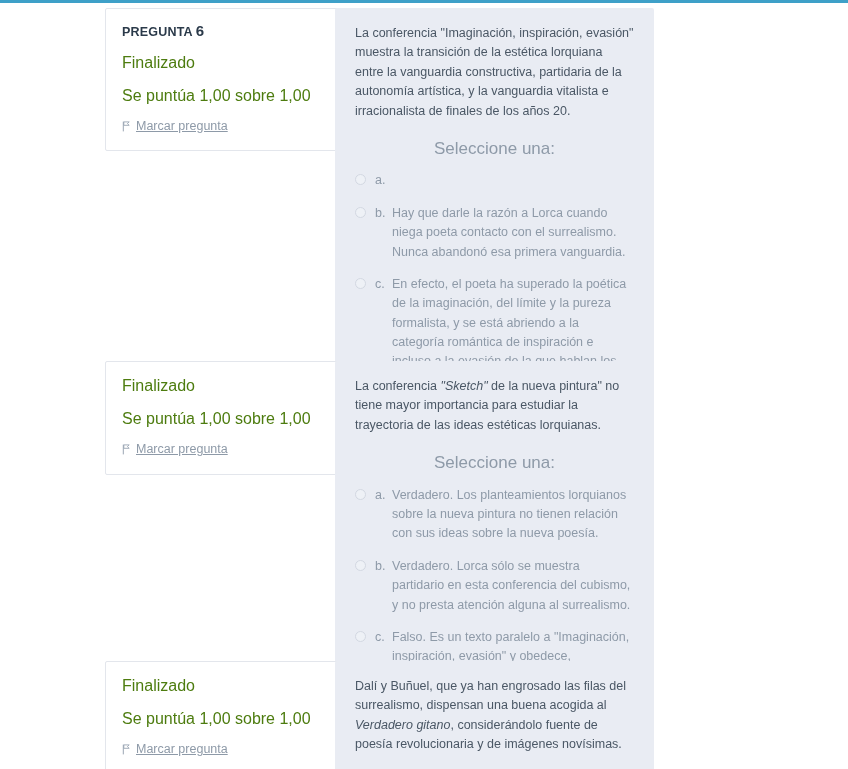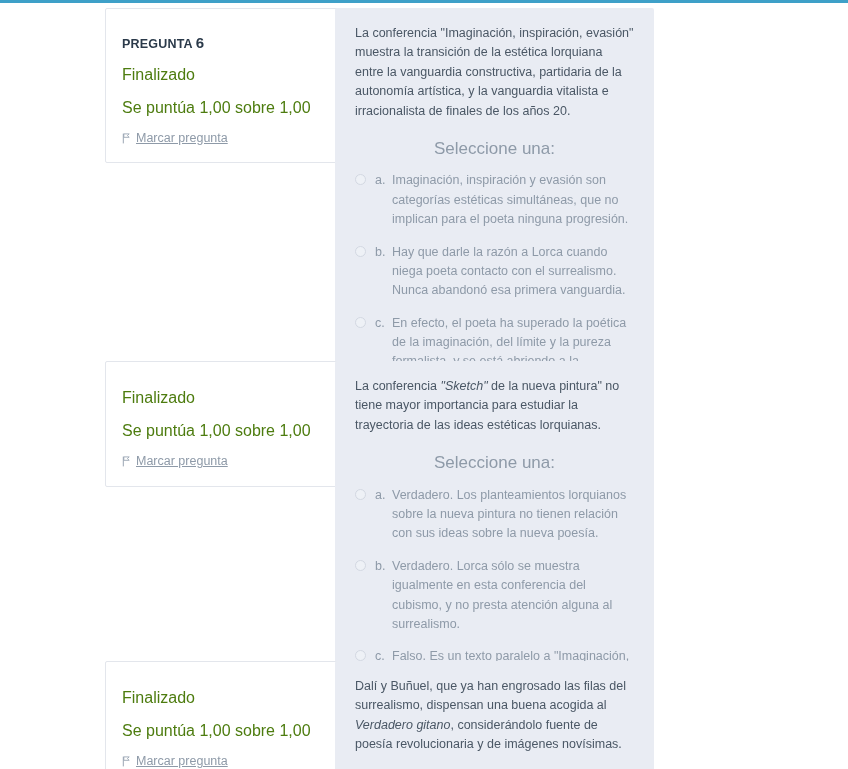--- a/index.html
+++ b/index.html
@@ -37,21 +37,21 @@
     width: 848px;
   }
   .qinfo {
     position: absolute;
     left: 105px;
     width: 242px;
     box-sizing: border-box;
     background: #ffffff;
     border: 1px solid #e3e6ec;
     border-radius: 2px;
-    padding: 26px 16px 16px 16px;
+    padding: 14px 16px 16px 16px;
   }
   .qinfo-title {
     font-size: 12.5px;
     font-weight: bold;
     color: #2b3a4a;
     letter-spacing: .2px;
     margin: 0 0 13px 0;
     line-height: 1.1;
   }
   .qinfo-title .qnum {
@@ -168,21 +168,20 @@
       </div>
     </div>
 
     <div class="qcontent" style="top:5px;">
       <div class="qtext">La conferencia "Imaginación, inspiración, evasión" muestra la transición de la estética lorquiana entre la vanguardia constructiva, partidaria de la autonomía artística, y la vanguardia vitalista e irracionalista de finales de los años 20.</div>
       <div class="qprompt">Seleccione una:</div>
       <ul class="answers">
         <li class="answer">
           <span class="radio"></span>
           <span class="ans-letter">a.</span>
-          <span class="ans-text">Imaginación, inspiración y evasión son categorías estéticas simultáneas, que no implican para el poeta ninguna progresión.</span>
         </li>
         <li class="answer">
           <span class="radio"></span>
           <span class="ans-letter">b.</span>
           <span class="ans-text">Hay que darle la razón a Lorca cuando niega poeta contacto con el surrealismo. Nunca abandonó esa primera vanguardia.</span>
         </li>
         <li class="answer">
           <span class="radio"></span>
           <span class="ans-letter">c.</span>
           <span class="ans-text">En efecto, el poeta ha superado la poética de la imaginación, del límite y la pureza formalista, y se está abriendo a la categoría romántica de inspiración e incluso a la evasión de la que hablan los surrealistas.</span>
@@ -211,21 +210,21 @@
       <div class="qprompt">Seleccione una:</div>
       <ul class="answers">
         <li class="answer">
           <span class="radio"></span>
           <span class="ans-letter">a.</span>
           <span class="ans-text">Verdadero. Los planteamientos lorquianos sobre la nueva pintura no tienen relación  con sus ideas sobre la nueva poesía.</span>
         </li>
         <li class="answer">
           <span class="radio"></span>
           <span class="ans-letter">b.</span>
-          <span class="ans-text">Verdadero. Lorca sólo se muestra igualmente en esta conferencia del cubismo, y no presta atención alguna al surrealismo.</span>
+          <span class="ans-text">Verdadero. Lorca sólo se muestra partidario en esta conferencia del cubismo, y no presta atención alguna al surrealismo.</span>
         </li>
         <li class="answer">
           <span class="radio"></span>
           <span class="ans-letter">c.</span>
           <span class="ans-text">Falso. Es un texto paralelo a "Imaginación, inspiración, evasión" y obedece, igualmente, a un momento de transición.</span>
         </li>
       </ul>
     </div>
   </div>
 

